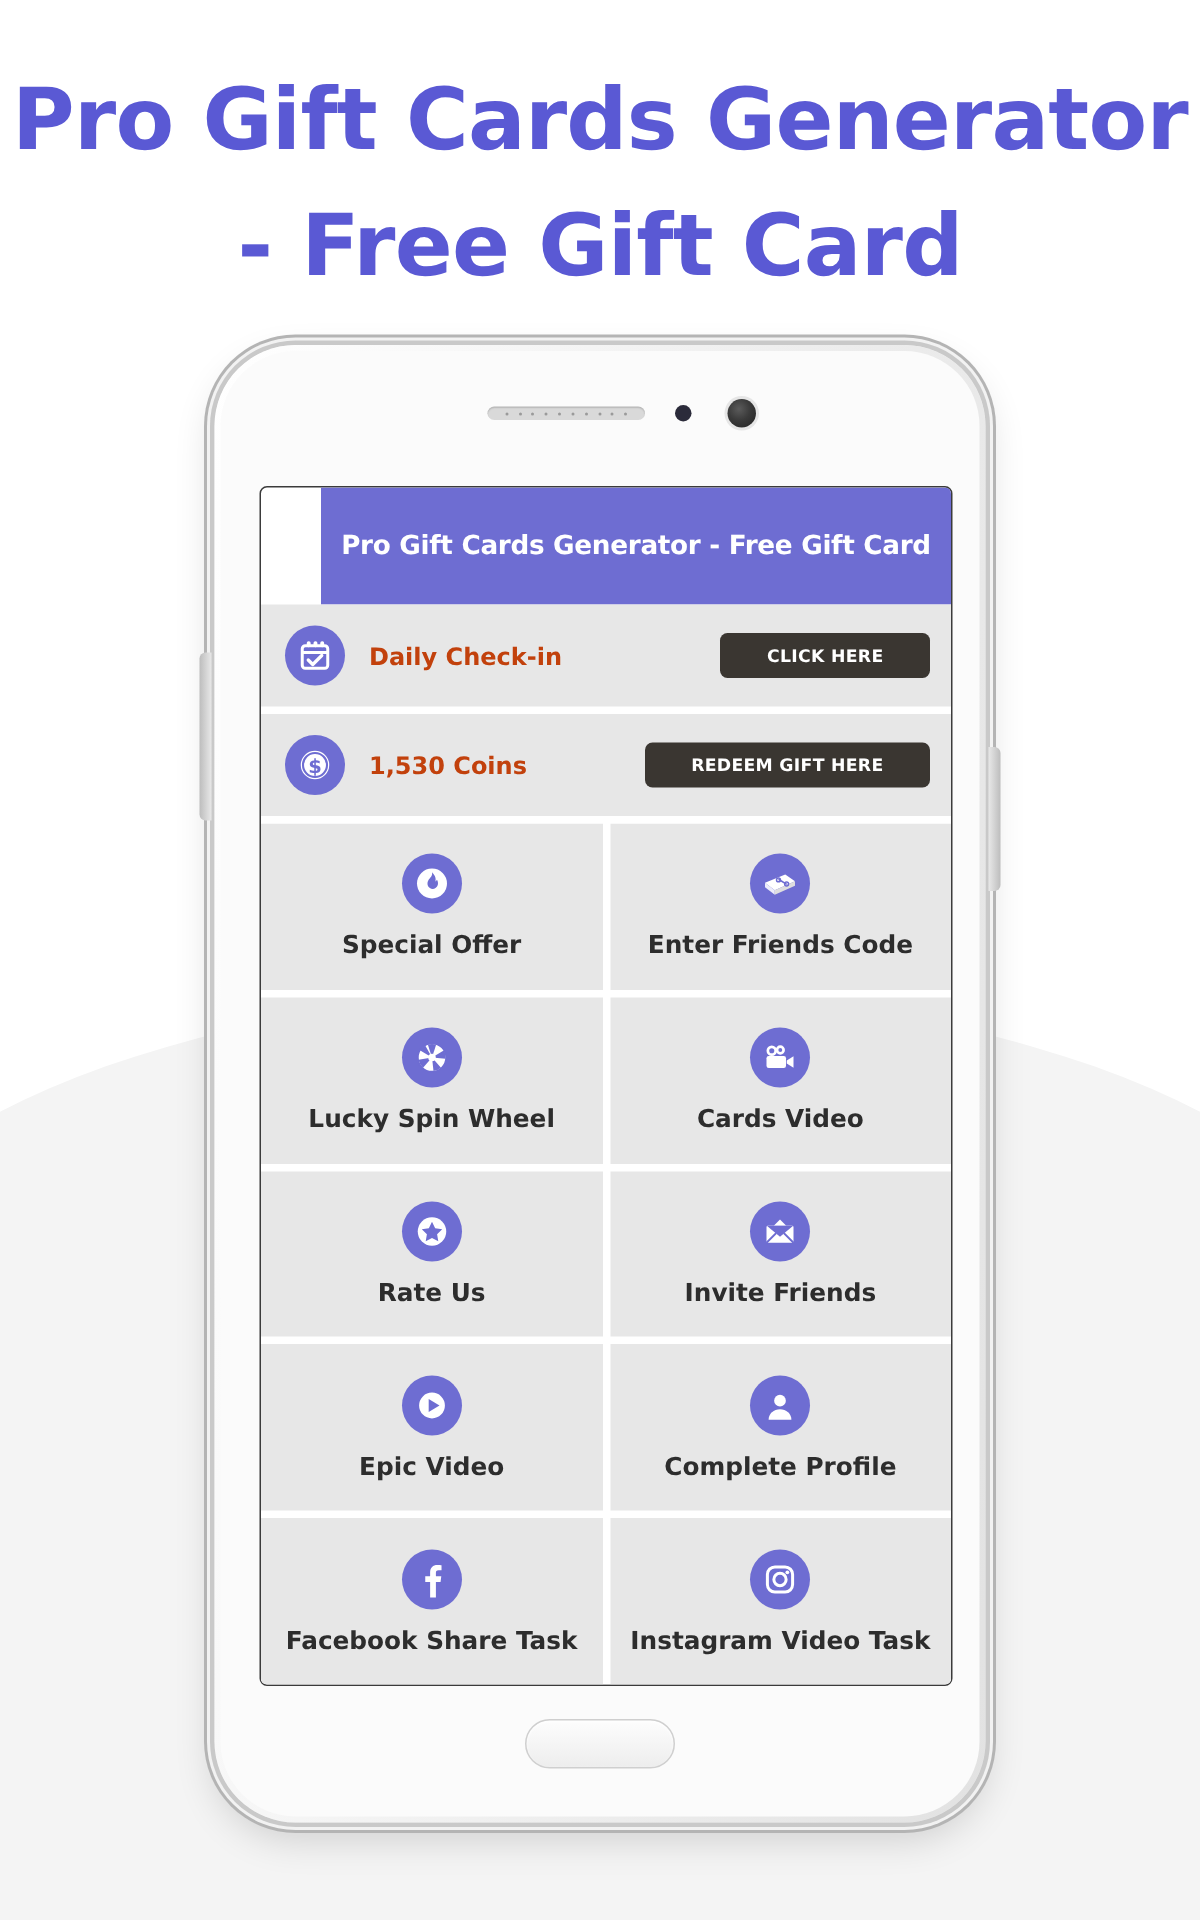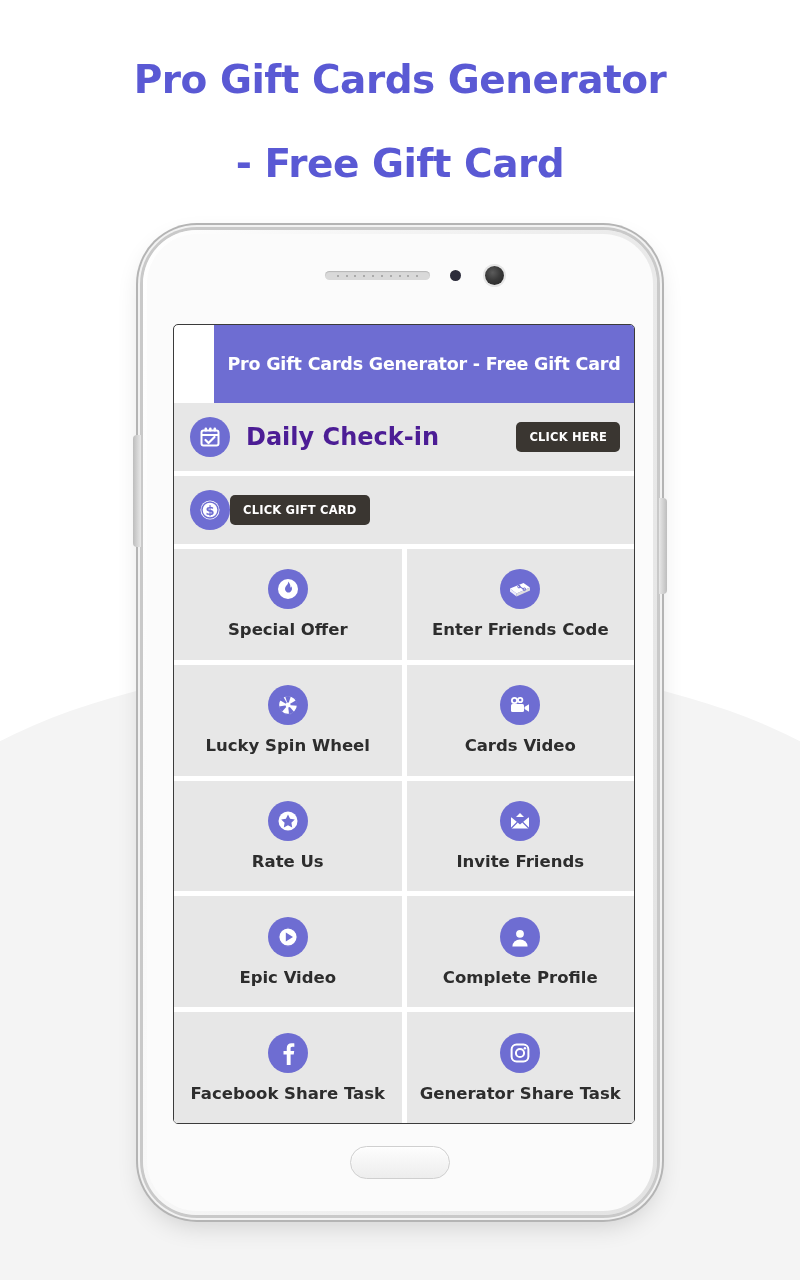--- a/index.html
+++ b/index.html
@@ -36,21 +36,21 @@
   .headline {
     position: absolute;
     top: 48px;
     left: 0;
     width: 800px;
     text-align: center;
     z-index: 5;
     color: #5a59d4;
     font-family: "DejaVu Sans", sans-serif;
     font-weight: bold;
-    font-size: 39px;
+    font-size: 57px;
     line-height: 64px;
     letter-spacing: -0.5px;
   }
   .headline .l2 { display: block; margin-top: 20px; }
 
   
   .phone {
     position: absolute;
     left: 143px;
     top: 230px;
@@ -193,30 +193,30 @@
     align-items: center;
     padding: 0 14px 0 16px;
     margin-bottom: 5px;
     flex: 0 0 auto;
   }
   .row-label {
     flex: 1;
     margin-left: 16px;
     font-family: "DejaVu Sans", sans-serif;
     font-weight: bold;
-    font-size: 24px;
-    color: #4c1d95;
+    font-size: 16px;
+    color: #c2410c;
   }
   .row-btn {
     background: #3a3631;
     color: #ffffff;
     border: none;
     border-radius: 5px;
     height: 30px;
-    padding: 0 13px;
+    padding: 0 31px;
     font-family: "DejaVu Sans", sans-serif;
     font-weight: bold;
     font-size: 11.5px;
     letter-spacing: 0.2px;
     cursor: pointer;
     white-space: nowrap;
   }
 
   
   .badge {
@@ -317,21 +317,22 @@
         </div>
 
         <div class="row">
           <span class="badge">
             <svg width="26" height="26" viewBox="0 0 26 26">
               <circle cx="13" cy="13" r="9.5" fill="#fff"></circle>
               <circle cx="13" cy="13" r="8" fill="none" stroke="#6e6dd2" stroke-width="1.4"></circle>
               <text x="13" y="18" text-anchor="middle" font-family="DejaVu Sans, sans-serif" font-size="13" font-weight="bold" fill="#6e6dd2">$</text>
             </svg>
           </span>
-          <button class="row-btn">CLICK GIFT CARD</button>
+          <span class="row-label">1,530 Coins</span>
+          <button class="row-btn">REDEEM GIFT HERE</button>
         </div>
 
         <div class="grid">
 
           <div class="tile">
             <span class="badge">
               <svg width="24" height="24" viewBox="0 0 24 24">
                 <circle cx="12" cy="12" r="10" fill="#fff"></circle>
                 <path d="M12 4.5c.6 2.6-1.4 3.6-2.4 5.3-1 1.7-.8 4 1 5.2 1.1.8 2.6.8 3.7 0 1.8-1.2 2.2-3.6 1.1-5.4-.3-.5-.3.9-1.1 1 .6-2.3-.7-4.6-2.3-6.1z" fill="#6e6dd2"></path>
               </svg>
@@ -436,21 +437,21 @@
           </div>
 
           <div class="tile">
             <span class="badge">
               <svg width="26" height="26" viewBox="0 0 26 26">
                 <rect x="4.6" y="4.6" width="16.8" height="16.8" rx="5" fill="none" stroke="#fff" stroke-width="2"></rect>
                 <circle cx="13" cy="13" r="4.1" fill="none" stroke="#fff" stroke-width="2"></circle>
                 <circle cx="17.9" cy="8.2" r="1.25" fill="#fff"></circle>
               </svg>
             </span>
-            <span class="tile-label">Generator Share Task</span>
+            <span class="tile-label">Instagram Video Task</span>
           </div>
 
         </div>
       </div>
 
       <div class="home-btn"></div>
     </div>
   </div>
 </div>
 

